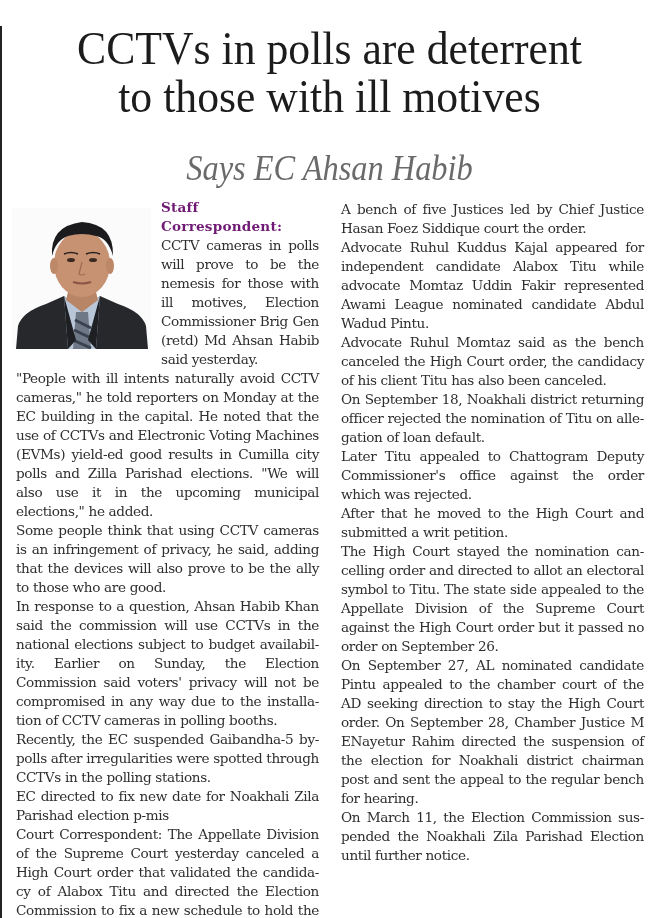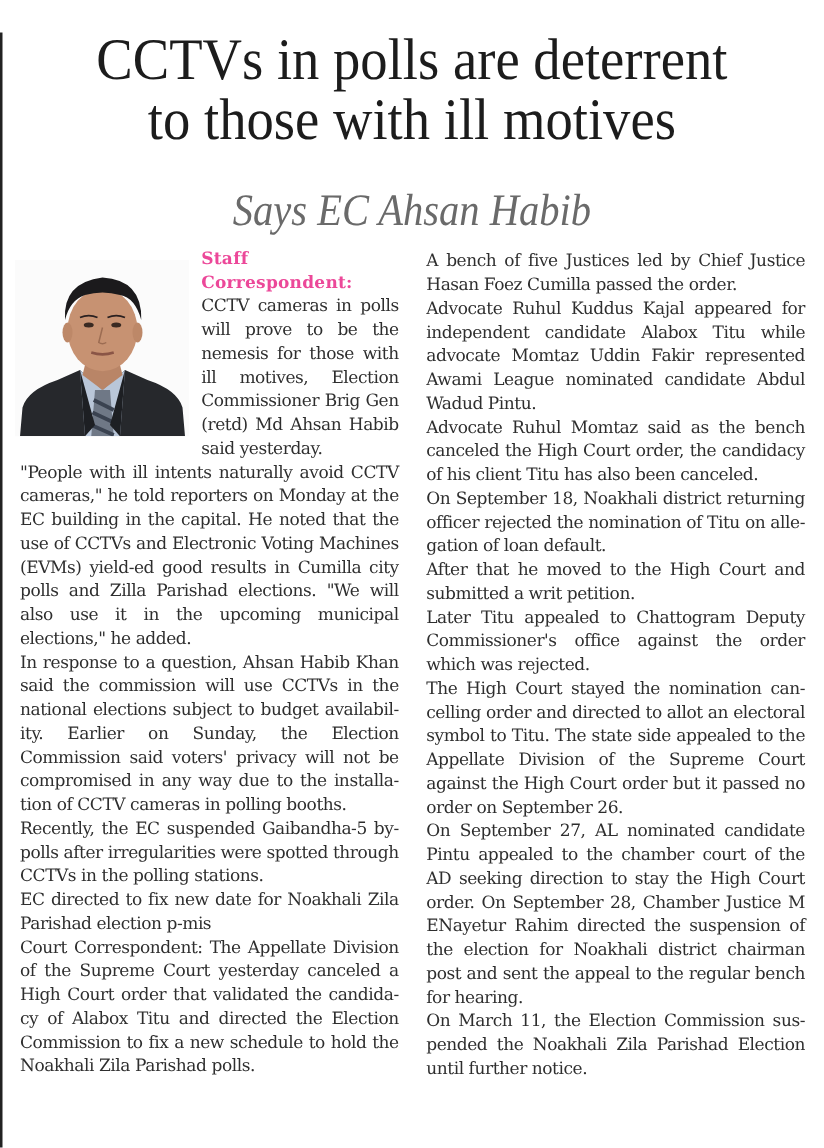--- a/index.html
+++ b/index.html
@@ -32,21 +32,21 @@
     text-align: justify;
     letter-spacing: -0.35px;
   }
   .col p { margin: 0; }
   .col-left { left: 16px; top: 182px; width: 303px; }
   .col-right { left: 341px; top: 184px; width: 303px; }
   .photo {
     float: left; width: 139px; height: 141px; margin: 10px 10px 4px -4px;
     position: relative; overflow: hidden; background: #fbfbfb;
   }
-  .byline { font-weight: bold; color: #ec4899; letter-spacing: 0.2px; }
+  .byline { font-weight: bold; color: #701a75; letter-spacing: 0.2px; }
 </style>
 </head>
 <body>
 
 <div class="page">
   <div class="left-rule"></div>
 
   <div class="headline">
     <div>CCTVs in polls are deterrent</div>
     <div>to those with ill motives</div>
@@ -84,30 +84,31 @@
 
         <path d="M70 54 L67 66 Q70 68 73 66" stroke="#9c6c52" stroke-width="1.2" fill="none"></path>
         <path d="M61 74 Q70 77 79 74" stroke="#8a5546" stroke-width="2" fill="none"></path>
       </svg>
     </div>
     <p>
       <span class="byline">Staff Correspondent:</span>
       <span>CCTV cameras in polls will prove to be the nemesis for those with ill motives, Election Commissioner Brig Gen (retd) Md Ahsan Habib said yesterday.</span>
     </p>
     <p>"People with ill intents naturally avoid CCTV cameras," he told reporters on Monday at the EC building in the capital. He noted that the use of CCTVs and Electronic Voting Machines (EVMs) yield-ed good results in Cumilla city polls and Zilla Parishad elections. "We will also use it in the upcoming municipal elections," he added.</p>
+    <p>Some people think that using CCTV cameras is an infringement of privacy, he said, adding that the devices will also prove to be the ally to those who are good.</p>
     <p>In response to a question, Ahsan Habib Khan said the commission will use CCTVs in the national elections subject to budget availabil-ity. Earlier on Sunday, the Election Commission said voters' privacy will not be compromised in any way due to the installa-tion of CCTV cameras in polling booths.</p>
     <p>Recently, the EC suspended Gaibandha-5 by-polls after irregularities were spotted through CCTVs in the polling stations.</p>
     <p>EC directed to fix new date for Noakhali Zila Parishad election  p-mis</p>
     <p>Court Correspondent: The Appellate Division of the Supreme Court yesterday canceled a High Court order that validated the candida-cy of Alabox Titu and directed the Election Commission to fix a new schedule to hold the Noakhali Zila Parishad polls.</p>
   </div>
 
   <div class="col col-right">
-    <p>A bench of five Justices led by Chief Justice Hasan Foez Cumilla passed the order.</p>
+    <p>A bench of five Justices led by Chief Justice Hasan Foez Siddique court the order.</p>
     <p>Advocate Ruhul Kuddus Kajal appeared for independent candidate Alabox Titu while advocate Momtaz Uddin Fakir represented Awami League nominated candidate Abdul Wadud Pintu.</p>
     <p>Advocate Ruhul Momtaz said as the bench canceled the High Court order, the candidacy of his client Titu has also been canceled.</p>
     <p>On September 18, Noakhali district returning officer rejected the nomination of Titu on alle-gation of loan default.</p>
+    <p>Later Titu appealed to Chattogram Deputy Commissioner's office against the order which was rejected.</p>
     <p>After that he moved to the High Court and submitted a writ petition.</p>
-    <p>Later Titu appealed to Chattogram Deputy Commissioner's office against the order which was rejected.</p>
     <p>The High Court stayed the nomination can-celling order and directed to allot an electoral symbol to Titu. The state side appealed to the Appellate Division of the Supreme Court against the High Court order but it passed no order on September 26.</p>
     <p>On September 27, AL nominated candidate Pintu appealed to the chamber court of the AD seeking direction to stay the High Court order. On September 28, Chamber Justice M ENayetur Rahim directed the suspension of the election for Noakhali district chairman post and sent the appeal to the regular bench for hearing.</p>
     <p>On March 11, the Election Commission sus-pended the Noakhali Zila Parishad Election until further notice.</p>
   </div>
 </div>
 
 </body></html>

